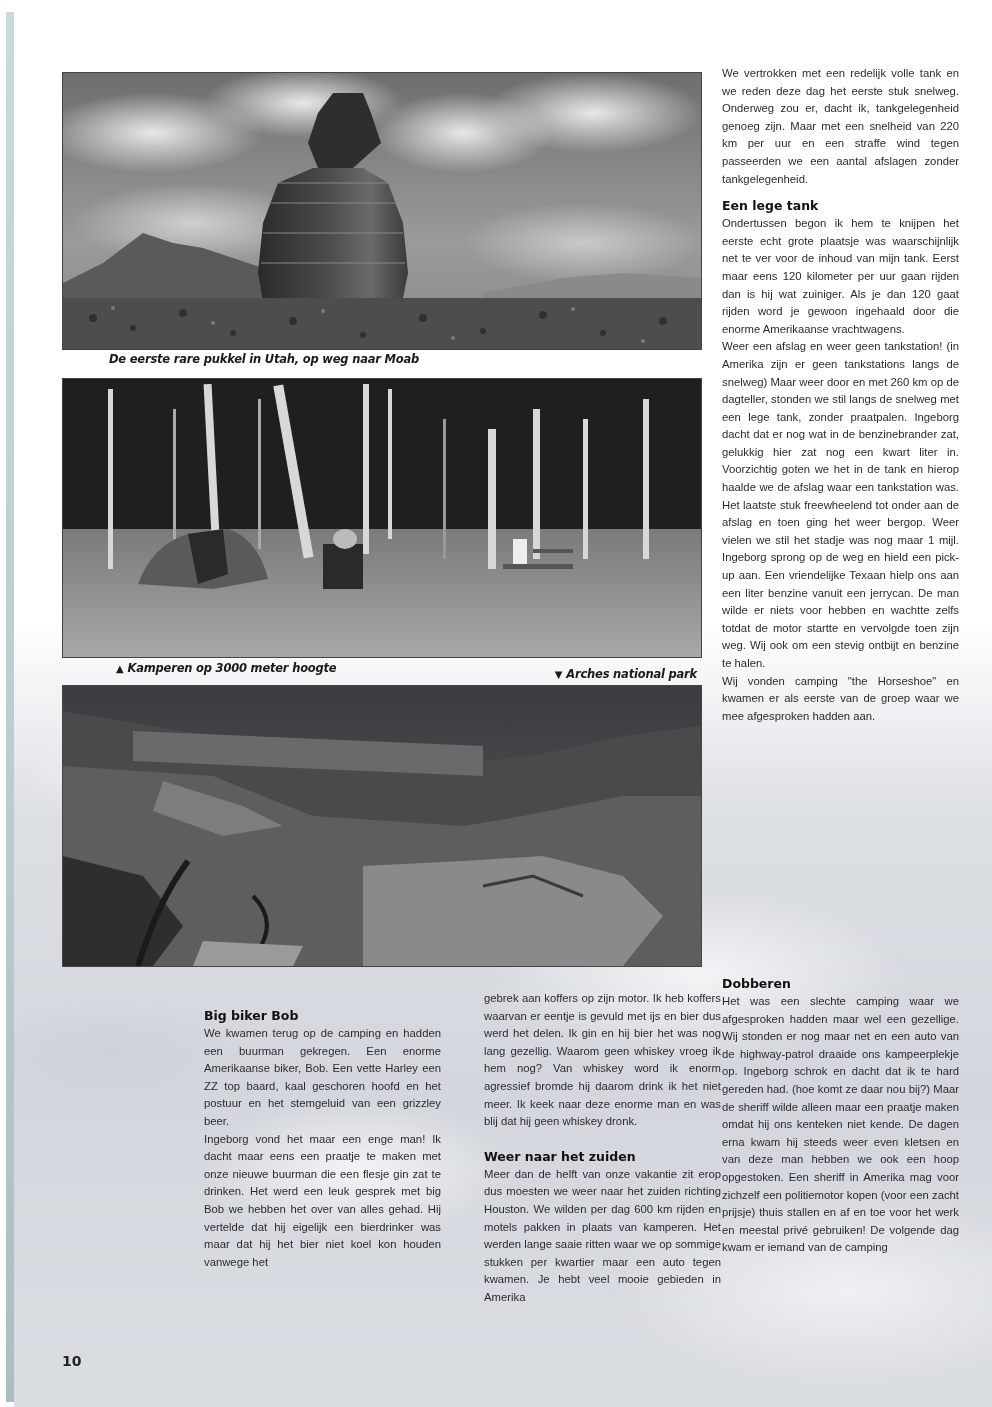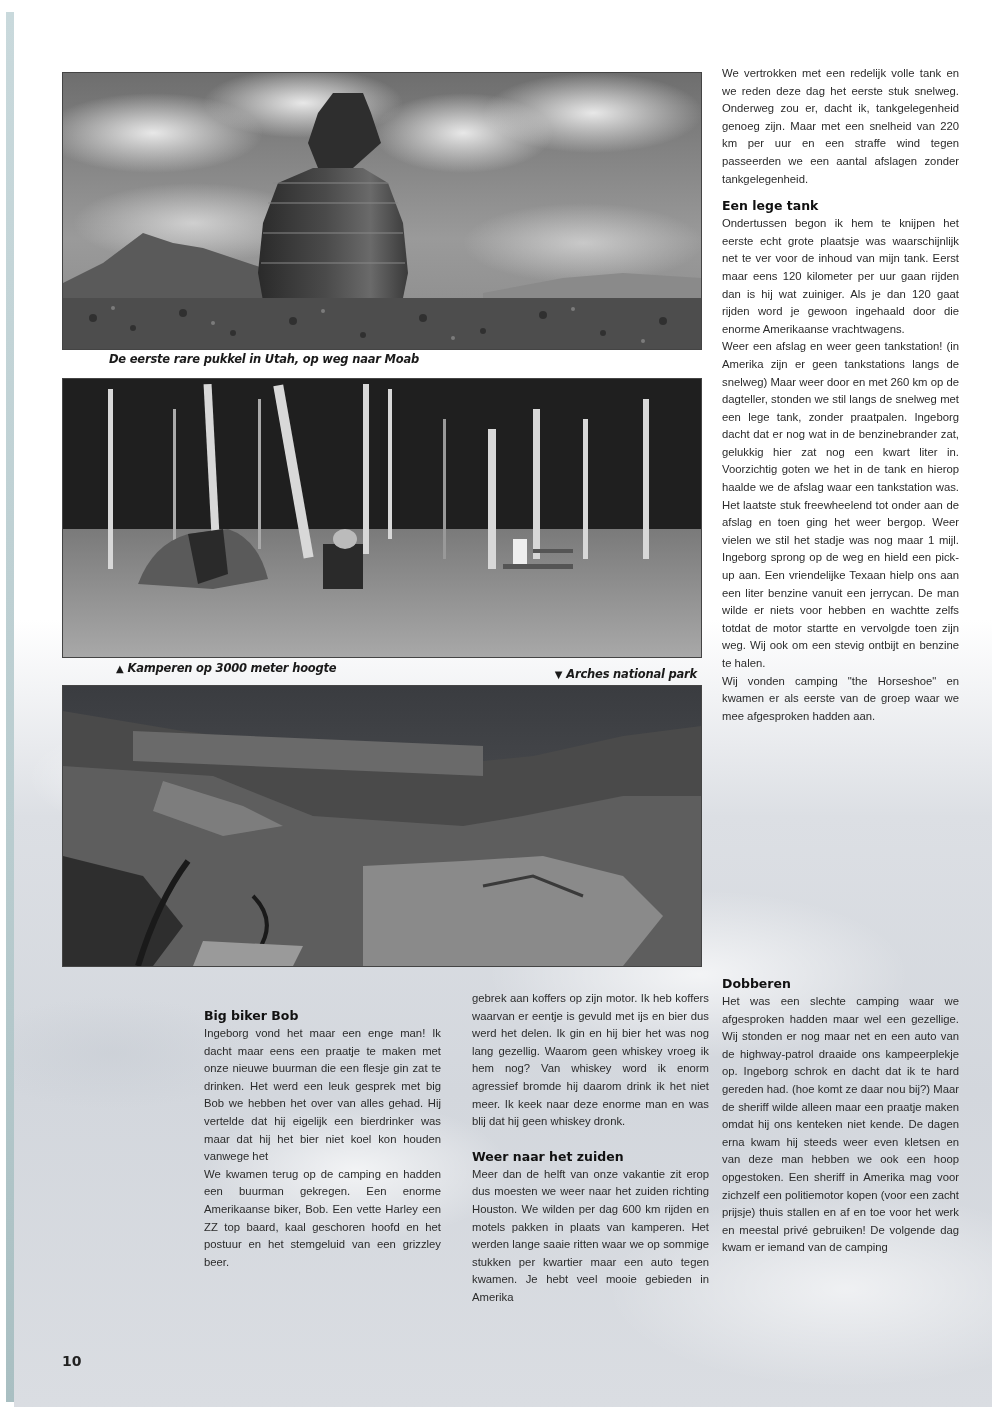--- a/index.html
+++ b/index.html
@@ -48,21 +48,21 @@
     text-align: justify; hyphens: manual;
   }
   .col p { margin: 0; }
   .col h3 {
     margin: 0; font-size: 12.5px; font-weight: bold; color: #111;
     line-height: 18px; font-family: "DejaVu Sans", sans-serif;
   }
   .col .gap { height: 17px; }
   #col-right { left: 722px; top: 65px; width: 237px; }
   #col-a { left: 204px; top: 990px; width: 237px; }
-  #col-b { left: 472px; top: 990px; width: 237px; }
+  #col-b { left: 484px; top: 990px; width: 237px; }
   #col-r-bottom { left: 722px; top: 975px; width: 237px; }
 
   .pagenum {
     position: absolute; left: 62px; top: 1353px;
     font-family: "DejaVu Sans", sans-serif; font-weight: bold; font-size: 14px; color: #222;
   }
 </style>
 </head>
 <body>
 
@@ -193,22 +193,22 @@
   <div class="gap" style="height:9px"></div>
   <h3>Een lege tank</h3>
   <p>Ondertussen begon ik hem te knijpen het eerste echt grote plaatsje was waar­schijnlijk net te ver voor de inhoud van mijn tank. Eerst maar eens 120 kilometer per uur gaan rijden dan is hij wat zuini­ger. Als je dan 120 gaat rijden word je gewoon ingehaald door die enorme Amerikaanse vrachtwagens.</p>
   <p>Weer een afslag en weer geen tanksta­tion! (in Amerika zijn er geen tanksta­tions langs de snelweg) Maar weer door en met 260 km op de dagteller, stonden we stil langs de snelweg met een lege tank, zonder praatpalen. Ingeborg dacht dat er nog wat in de benzinebrander zat, gelukkig hier zat nog een kwart liter in. Voorzichtig goten we het in de tank en hierop haalde we de afslag waar een tankstation was. Het laatste stuk freew­heelend tot onder aan de afslag en toen ging het weer bergop. Weer vielen we stil het stadje was nog maar 1 mijl. Ingeborg sprong op de weg en hield een pick-up aan. Een vriendelijke Texaan hielp ons aan een liter benzine vanuit een jerrycan. De man wilde er niets voor hebben en wachtte zelfs totdat de motor startte en vervolgde toen zijn weg. Wij ook om een stevig ontbijt en benzine te halen.</p>
   <p>Wij vonden camping "the Horseshoe" en kwamen er als eerste van de groep waar we mee afgesproken hadden aan.</p>
 </div>
 
 <div class="col" id="col-a">
   <div class="gap"></div>
   <h3>Big biker Bob</h3>
+  <p>We kwamen terug op de camping en had­den een buurman gekregen. Een enorme Amerikaanse biker, Bob. Een vette Harley een ZZ top baard, kaal geschoren hoofd en het postuur en het stemgeluid van een grizzley beer.</p>
   <p>Ingeborg vond het maar een enge man! Ik dacht maar eens een praatje te maken met onze nieuwe buurman die een flesje gin zat te drinken. Het werd een leuk gesprek met big Bob we hebben het over van alles gehad. Hij vertelde dat hij eige­lijk een bierdrinker was maar dat hij het bier niet koel kon houden vanwege het</p>
-  <p>We kwamen terug op de camping en had­den een buurman gekregen. Een enorme Amerikaanse biker, Bob. Een vette Harley een ZZ top baard, kaal geschoren hoofd en het postuur en het stemgeluid van een grizzley beer.</p>
 </div>
 
 <div class="col" id="col-b">
   <p>gebrek aan koffers op zijn motor. Ik heb koffers waarvan er eentje is gevuld met ijs en bier dus werd het delen. Ik gin en hij bier het was nog lang gezellig. Waarom geen whiskey vroeg ik hem nog? Van whiskey word ik enorm agressief bromde hij daarom drink ik het niet meer. Ik keek naar deze enorme man en was blij dat hij geen whiskey dronk.</p>
   <div class="gap"></div>
   <h3>Weer naar het zuiden</h3>
   <p>Meer dan de helft van onze vakantie zit erop dus moesten we weer naar het zui­den richting Houston. We wilden per dag 600 km rijden en motels pakken in plaats van kamperen. Het werden lange saaie ritten waar we op sommige stukken per kwartier maar een auto tegen kwamen. Je hebt veel mooie gebieden in Amerika</p>
 </div>
 
 <div class="col" id="col-r-bottom">

